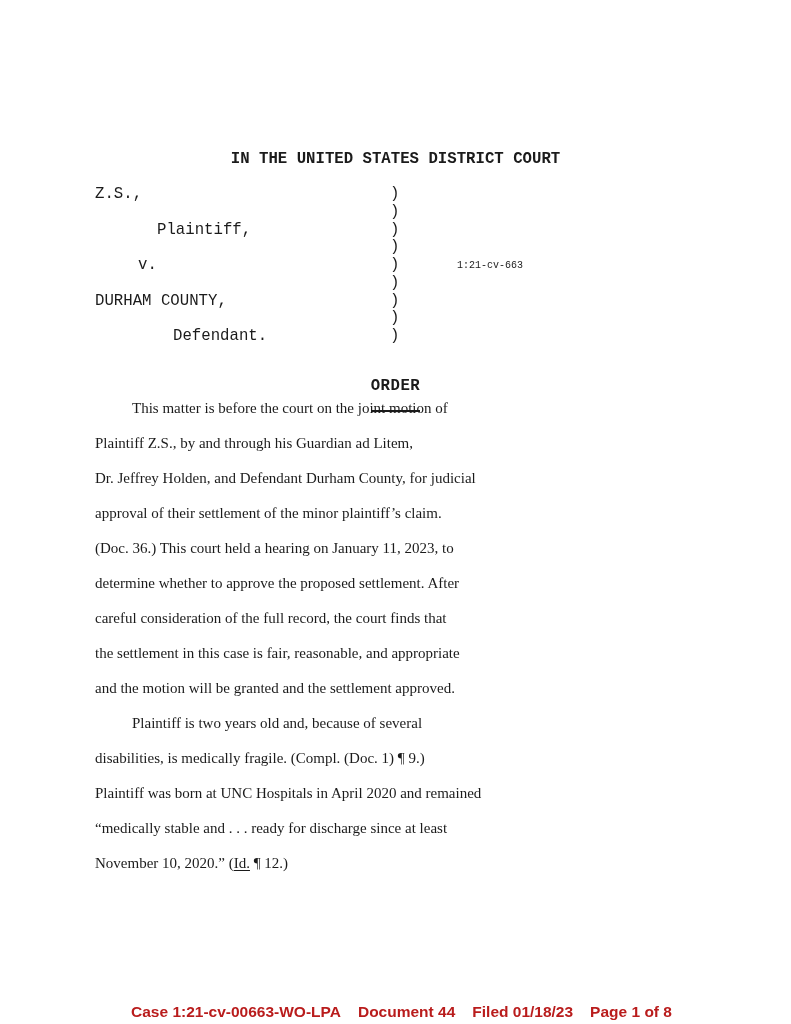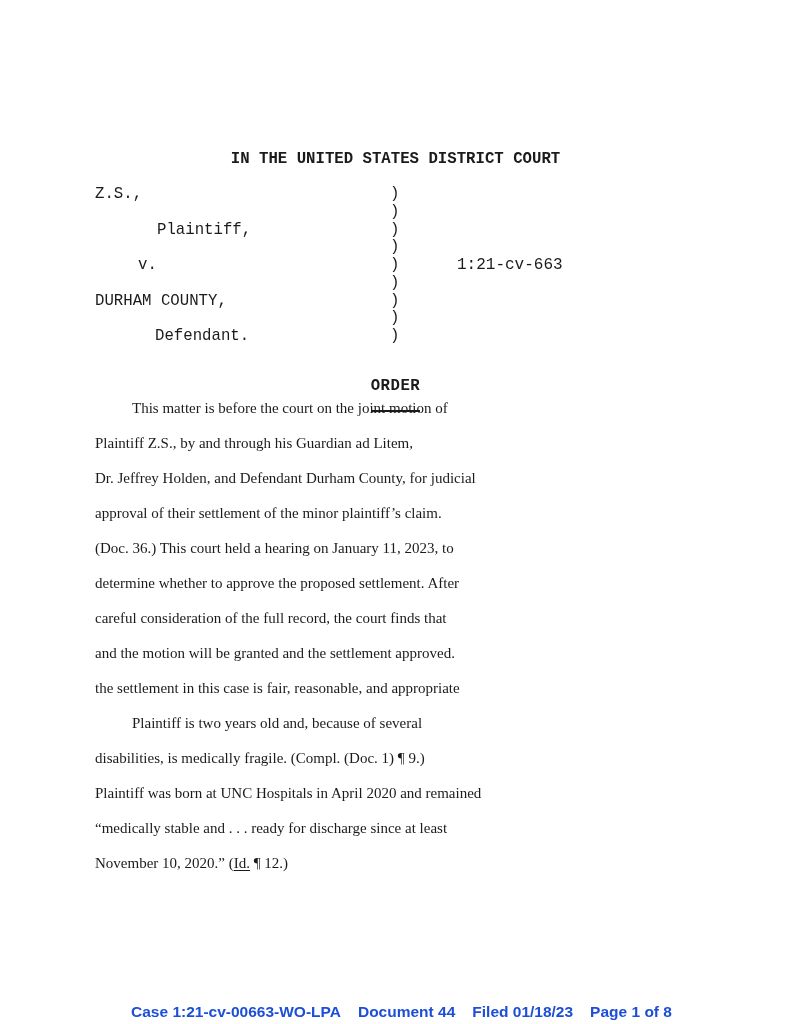--- a/index.html
+++ b/index.html
@@ -39,21 +39,21 @@
     left: 295px; top: 0;
     font-size: 15.7px;
     line-height: 17.75px;
     text-align: left;
   }
   .paren-col div { height: 17.75px; }
   .case-number {
     position: absolute;
     left: 362px;
     top: 71px;
-    font-size: 16px;
+    font-size: 10px;
     line-height: 17.7px;
     white-space: pre;
   }
   
   .order-title-wrap {
     position: absolute;
     top: 377px; left: 0; right: 0;
     text-align: center;
   }
   .order-title {
@@ -99,21 +99,21 @@
   <div class="court-header">
     <div>IN THE UNITED STATES DISTRICT COURT</div>
   </div>
 
   <div class="caption">
     <div id="parties">
         <div class="party" style="top: 0px; left: 0px;">Z.S.,</div>
         <div class="party" style="top: 35.5px; left: 62px;">Plaintiff,</div>
         <div class="party" style="top: 71px; left: 43px;">v.</div>
         <div class="party" style="top: 106.5px; left: 0px;">DURHAM COUNTY,</div>
-        <div class="party" style="top: 142px; left: 60px;">Defendant.</div>
+        <div class="party" style="top: 142px; left: 78px;">Defendant.</div>
       </div>
     <div class="paren-col" id="paren-col">
         <div>)</div>
         <div>)</div>
         <div>)</div>
         <div>)</div>
         <div>)</div>
         <div>)</div>
         <div>)</div>
         <div>)</div>
@@ -127,24 +127,24 @@
   </div>
 
   <div class="body-text" id="body-text">
       <div class="line indent"><span>This matter is before the court on the joint motion of</span></div>
       <div class="line"><span>Plaintiff Z.S., by and through his Guardian ad Litem,</span></div>
       <div class="line"><span>Dr. Jeffrey Holden, and Defendant Durham County, for judicial</span></div>
       <div class="line"><span>approval of their settlement of the minor plaintiff’s claim.</span></div>
       <div class="line"><span>(Doc. 36.) This court held a hearing on January 11, 2023, to</span></div>
       <div class="line"><span>determine whether to approve the proposed settlement. After</span></div>
       <div class="line"><span>careful consideration of the full record, the court finds that</span></div>
+      <div class="line"><span>the settlement in this case is fair, reasonable, and appropriate</span></div>
       <div class="line"><span>and the motion will be granted and the settlement approved.</span></div>
-      <div class="line"><span>the settlement in this case is fair, reasonable, and appropriate</span></div>
       <div class="line indent"><span>Plaintiff is two years old and, because of several</span></div>
       <div class="line"><span>disabilities, is medically fragile. (Compl. (Doc. 1) ¶ 9.)</span></div>
       <div class="line"><span>Plaintiff was born at UNC Hospitals in April 2020 and remained</span></div>
       <div class="line"><span>“medically stable and . . . ready for discharge since at least</span></div>
       <div class="line"><span>November 10, 2020.” (</span><span class="u">Id.</span><span> ¶ 12.)</span></div>
     </div>
 
-  <div class="ecf-footer" id="ecf-footer" style="color: #1d4ed8; padding-left: 12px;"><span>Case 1:21-cv-00663-WO-LPA</span><span>Document 44</span><span>Filed 01/18/23</span><span>Page 1 of 8</span></div>
+  <div class="ecf-footer" id="ecf-footer" style="color: #b91c1c; padding-left: 12px;"><span>Case 1:21-cv-00663-WO-LPA</span><span>Document 44</span><span>Filed 01/18/23</span><span>Page 1 of 8</span></div>
 
 </div>
 
 </body></html>

